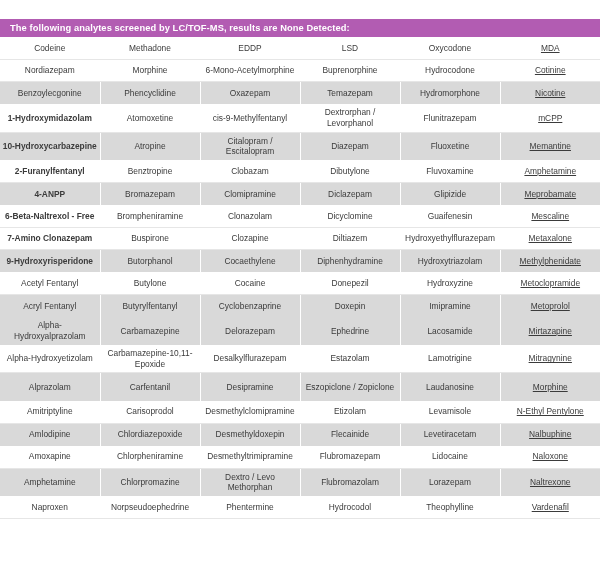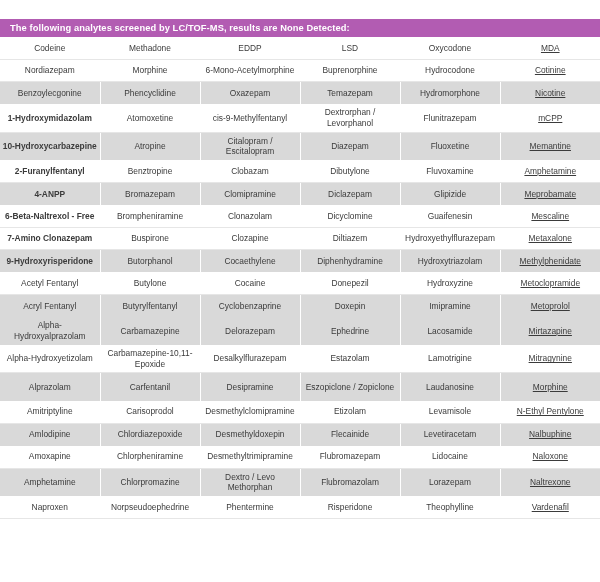--- a/index.html
+++ b/index.html
@@ -232,20 +232,20 @@
           <td class="c1">Chlorpromazine</td>
           <td class="c2">Dextro / Levo Methorphan</td>
           <td class="c3">Flubromazolam</td>
           <td class="c4">Lorazepam</td>
           <td class="c5">Naltrexone</td>
         </tr>
         <tr class="row-odd short">
           <td class="c0">Naproxen</td>
           <td class="c1">Norpseudoephedrine</td>
           <td class="c2">Phentermine</td>
-          <td class="c3">Risperidone</td>
+          <td class="c3">Hydrocodol</td>
           <td class="c4">Theophylline</td>
           <td class="c5">Vardenafil</td>
         </tr>
       </tbody>
   </table>
 
 </div>
 
 </body></html>

